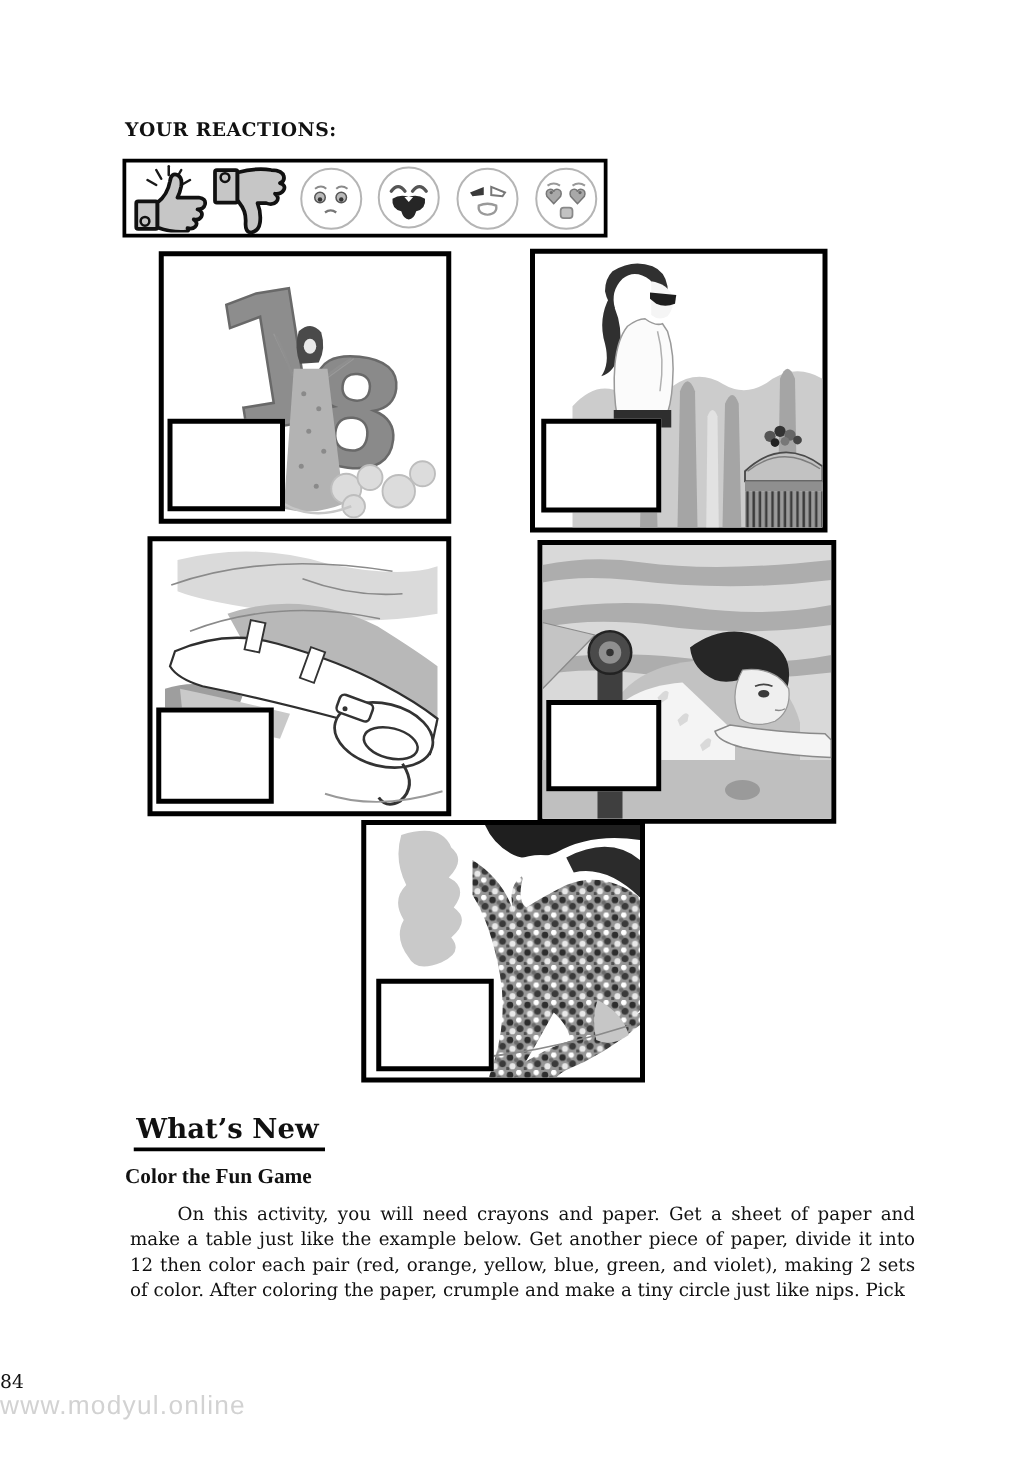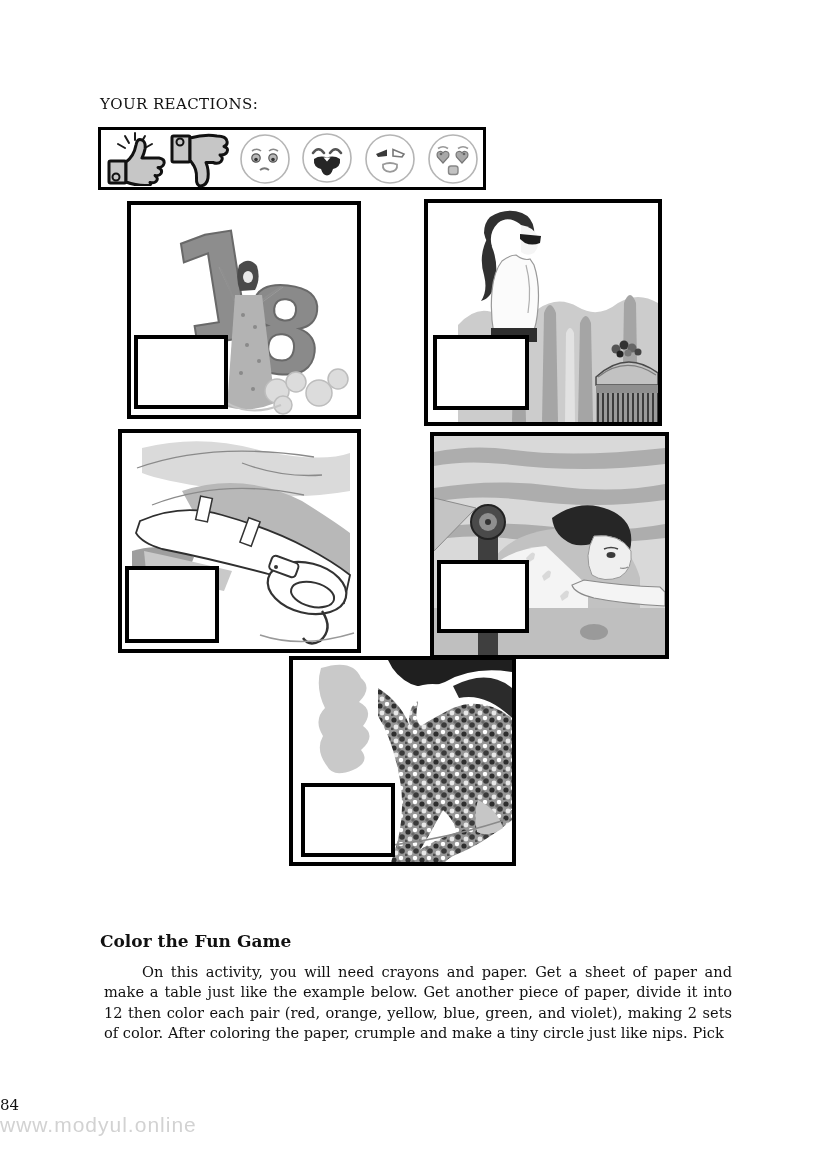--- a/index.html
+++ b/index.html
@@ -2,21 +2,21 @@
 <html><head>
 <meta charset="utf-8">
 <style>
   html,body { margin:0; padding:0; background:#ffffff; }
   .page {
     position:relative; width:826px; height:1169px; background:#ffffff;
     font-family:"DejaVu Serif", serif; color:#111; overflow:hidden;
   }
   .reactions-label {
     position:absolute; left:100px; top:95px;
-    font-size:15px; font-weight:normal; letter-spacing:.4px;
+    font-size:15px; font-weight:bold; letter-spacing:.4px;
   }
   .reactions-box {
     position:absolute; left:98px; top:127px; width:382px; height:57px;
     border:3px solid #000; background:#fff;
   }
   .reactions-box svg { position:absolute; }
   .icon-thumb-up   { left:6px;  top:2px; }
   .icon-thumb-down { left:68px; top:2px; }
   .icon-face-1 { left:138px; top:3px; }
   .icon-face-2 { left:200px; top:2px; }
@@ -38,21 +38,21 @@
   #panel-4 .answer-box { left:3px; top:124px; width:84px; height:65px; }
   #panel-5 .answer-box { left:8px; top:123px; width:86px; height:66px; }
 
   .whats-new {
     position:absolute; left:107px; top:890px;
     font-size:22px; font-weight:bold;
     border-bottom:3px solid #000; padding:0 5px 2px 2px;
   }
   .activity-title {
     position:absolute; left:100px; top:931px;
-    font-size:17px; font-weight:bold;
+    font-size:17px; font-weight:bold;font-family:Liberation Serif, serif;
   }
   .body-text {
     position:absolute; left:104px; top:962px; width:628px; margin:0;
     font-size:14.6px; line-height:20.4px; text-align:justify; text-indent:38px;
   }
   .page-number {
     position:absolute; left:0; top:1096px; width:100%;
     text-align:left; font-size:15px;
   }
   .watermark {
@@ -281,19 +281,20 @@
       <path d="M85,28 Q110,44 118,70 Q112,48 126,40 Q120,60 128,66 Q140,58 160,48 Q190,36 219,58 L219,148 Q192,178 162,192 L152,202 L98,202 Q114,160 107,120 Q100,80 85,56 Z" fill="url(#floral)"></path>
       <path d="M120,28 Q140,20 158,28 Q146,44 130,50 Q122,40 120,28 Z" fill="#ffffff"></path>
       <path d="M150,150 Q170,168 162,192 L120,202 Q136,176 150,150 Z" fill="#ffffff"></path>
       <path d="M110,202 Q140,178 172,170 L219,150 L219,160 Q190,184 160,196 L150,202 Z" fill="url(#floral)"></path>
       <path d="M185,140 Q205,150 210,168 Q196,178 184,172 Q180,154 185,140 Z" fill="#c6c6c6"></path>
       <path d="M60,188 Q130,186 212,160" stroke="#8a8a8a" stroke-width="1.4" fill="none"></path>
     </svg>
     <div class="answer-box"></div>
   </div>
 
+  <div class="whats-new">What’s New</div>
   <div class="activity-title">Color the Fun Game</div>
   <p class="body-text">On this activity, you will need crayons and paper. Get a sheet of paper and make a table just like the example below. Get another piece of paper, divide it into 12 then color each pair (red, orange, yellow, blue, green, and violet), making 2 sets of color. After coloring the paper, crumple and make a tiny circle just like nips. Pick</p>
 
   <div class="page-number">84</div>
   <div class="watermark">www.modyul.online</div>
 
 </div>
 
 </body></html>

